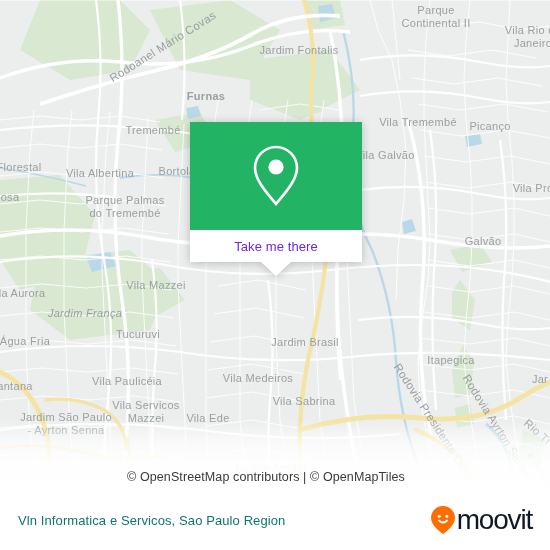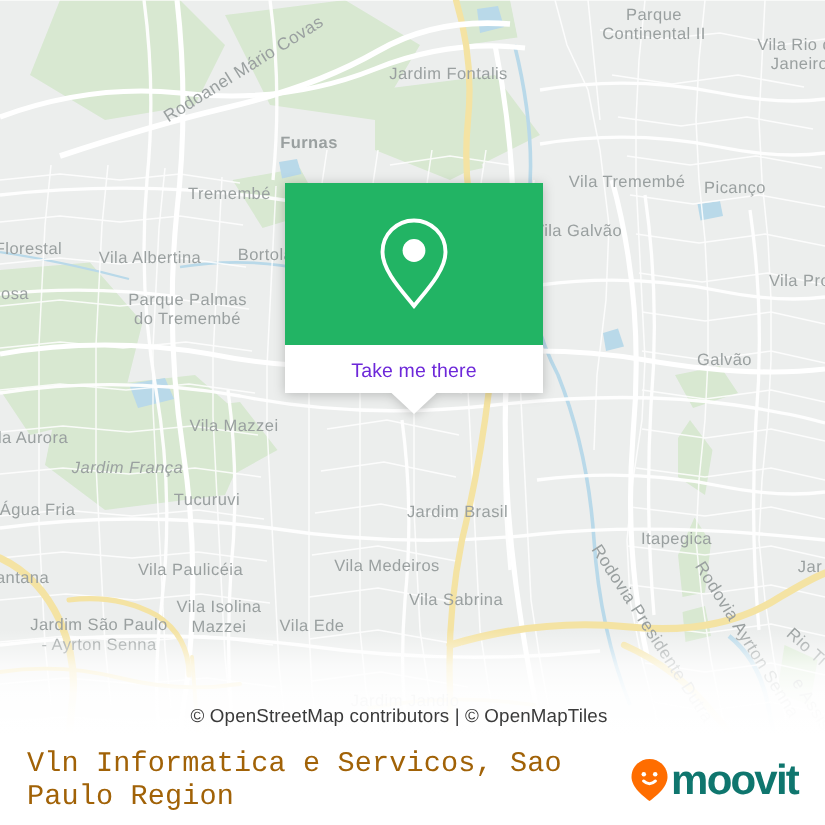--- a/index.html
+++ b/index.html
@@ -110,34 +110,33 @@
     width: 550px;
     height: 60px;
     background: #ffffff;
     display: flex;
     align-items: center;
     justify-content: space-between;
     padding: 0 18px;
     box-sizing: border-box;
   }
   #footer-title {
-    font-size: 19px;
-    color: #a16207;
+    font-size: 13px;
+    color: #0f766e;
     letter-spacing: 0.1px;
-    font-family: Liberation Mono, monospace;
   }
   #brand {
     display: flex;
     align-items: center;
     gap: 1px;
   }
   #brand-word {
     font-size: 28px;
-    color: #0f766e;
-    font-weight: 700;
+    color: #0f172a;
+    font-weight: 400;
     letter-spacing: -1.2px;
     line-height: 28px;
   }
 </style>
 </head>
 <body>
 
 <div id="screen">
 
   <div id="map">
@@ -309,21 +308,21 @@
         <div class="map-label" style="left: 156px; top: 285px; transform: translate(-50%, -50%) rotate(0deg);">Vila Mazzei</div>
         <div class="map-label" style="left: 22px; top: 293px; transform: translate(-50%, -50%) rotate(0deg);">la Aurora</div>
         <div class="map-label" style="left: 85px; top: 313px; transform: translate(-50%, -50%) rotate(0deg); font-style: italic;">Jardim França</div>
         <div class="map-label" style="left: 138px; top: 334px; transform: translate(-50%, -50%) rotate(0deg);">Tucuruvi</div>
         <div class="map-label" style="left: 305px; top: 342px; transform: translate(-50%, -50%) rotate(0deg);">Jardim Brasil</div>
         <div class="map-label" style="left: 25px; top: 341px; transform: translate(-50%, -50%) rotate(0deg);">Água Fria</div>
         <div class="map-label" style="left: 451px; top: 360px; transform: translate(-50%, -50%) rotate(0deg);">Itapegica</div>
         <div class="map-label" style="left: 83px; top: 381px; transform: translate(-50%, -50%) rotate(0deg); margin-left: 44px;">Vila Paulicéia</div>
         <div class="map-label" style="left: 258px; top: 378px; transform: translate(-50%, -50%) rotate(0deg);">Vila Medeiros</div>
         <div class="map-label" style="left: 15px; top: 386px; transform: translate(-50%, -50%) rotate(0deg);">antana</div>
-        <div class="map-label" style="left: 146px; top: 412px; transform: translate(-50%, -50%) rotate(0deg);">Vila Isolina
+        <div class="map-label" style="left: 146px; top: 412px; transform: translate(-50%, -50%) rotate(0deg);">Vila Servicos
 Mazzei</div>
         <div class="map-label" style="left: 208px; top: 418px; transform: translate(-50%, -50%) rotate(0deg);">Vila Ede</div>
         <div class="map-label" style="left: 304px; top: 401px; transform: translate(-50%, -50%) rotate(0deg);">Vila Sabrina</div>
         <div class="map-label" style="left: 66px; top: 424px; transform: translate(-50%, -50%) rotate(0deg);">Jardim São Paulo
 - Ayrton Senna</div>
         <div class="map-label road" style="left: 434px; top: 423px; transform: translate(-50%, -50%) rotate(57deg);">Rodovia Presidente Dutra</div>
         <div class="map-label road" style="left: 497px; top: 427px; transform: translate(-50%, -50%) rotate(58deg);">Rodovia Ayrton Senna</div>
         <div class="map-label road" style="left: 537px; top: 432px; transform: translate(-50%, -50%) rotate(42deg);">Rio Ti</div>
         <div class="map-label" style="left: 270px; top: 468px; transform: translate(-50%, -50%) rotate(0deg);">Jardim Jandio</div>
         <div class="map-label road" style="left: 540px; top: 470px; transform: translate(-50%, -50%) rotate(58deg);">e Assis</div>

